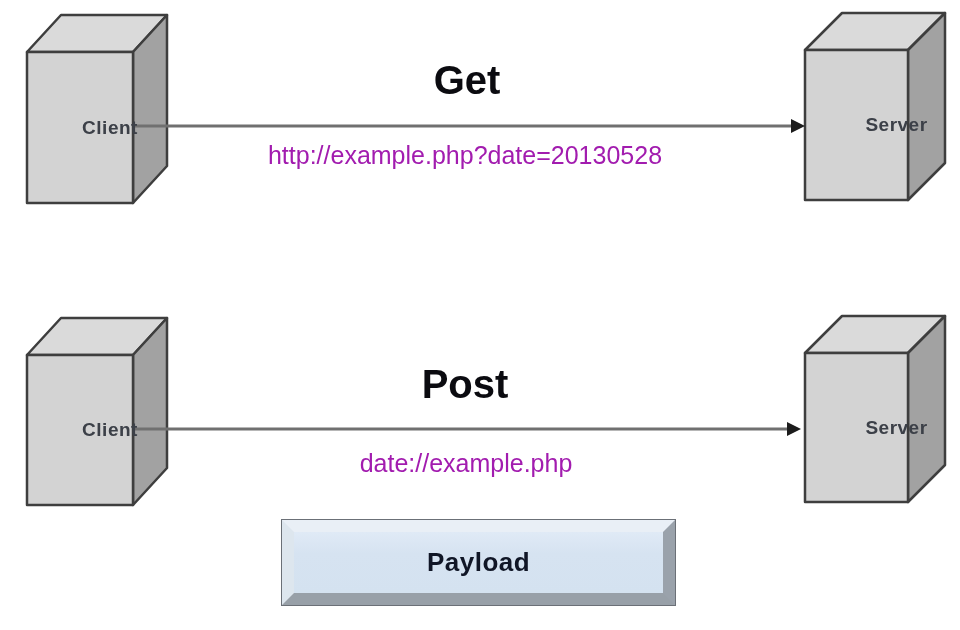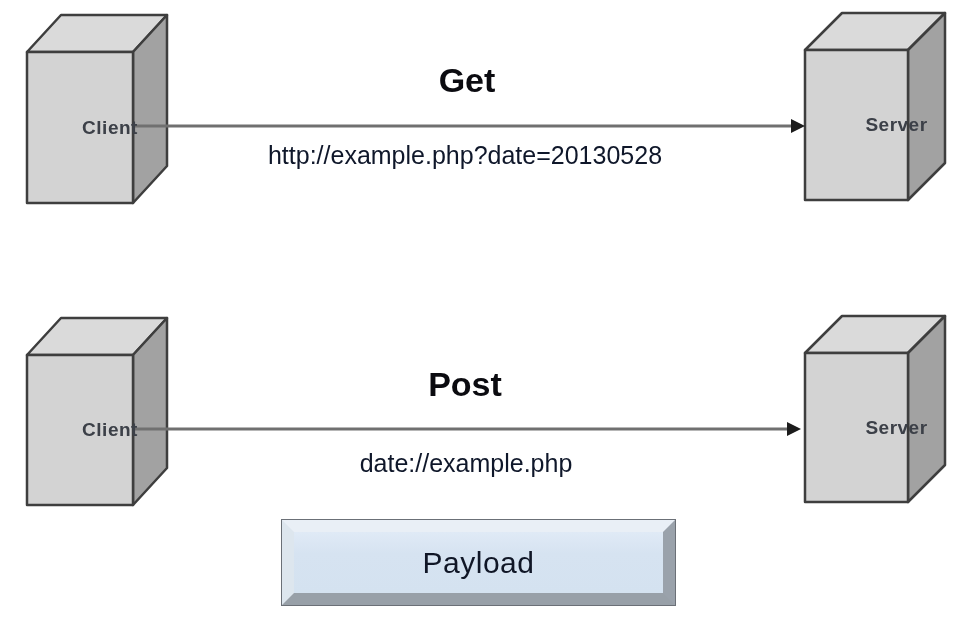--- a/index.html
+++ b/index.html
@@ -41,27 +41,27 @@
     white-space: nowrap;
   }
   .node-label {
     font-size: 19px;
     font-weight: bold;
     color: #3c4048;
     letter-spacing: 0.5px;
     padding-left: 40px;
   }
   .flow-title {
-    font-size: 34px;
+    font-size: 40px;
     font-weight: bold;
     color: #0b0b10;
   }
   .flow-url {
     font-size: 25px;
-    color: #0f172a;
+    color: #a21caf;
   }
   .payload-box {
     position: absolute;
     left: 282px;
     top: 520px;
     width: 393px;
     height: 85px;
     box-sizing: border-box;
     border-style: solid;
     border-width: 12px;
@@ -69,22 +69,22 @@
     border-left-color: #dde6ee;
     border-right-color: #9aa2ab;
     border-bottom-color: #98a0a8;
     background: linear-gradient(180deg, #e0eaf6 0%, #d6e3f1 35%, #d4e2f0 100%);
     box-shadow: 0 0 0 1px #6b7077;
     display: flex;
     align-items: center;
     justify-content: center;
   }
   .payload-label {
-    font-size: 30px;
-    font-weight: normal;
+    font-size: 26px;
+    font-weight: bold;
     color: #101626;
     letter-spacing: 0.5px;
   }
 </style>
 </head>
 <body>
 
 <div class="canvas">
 
   <svg class="diagram-svg" width="960" height="630" viewBox="0 0 960 630">

